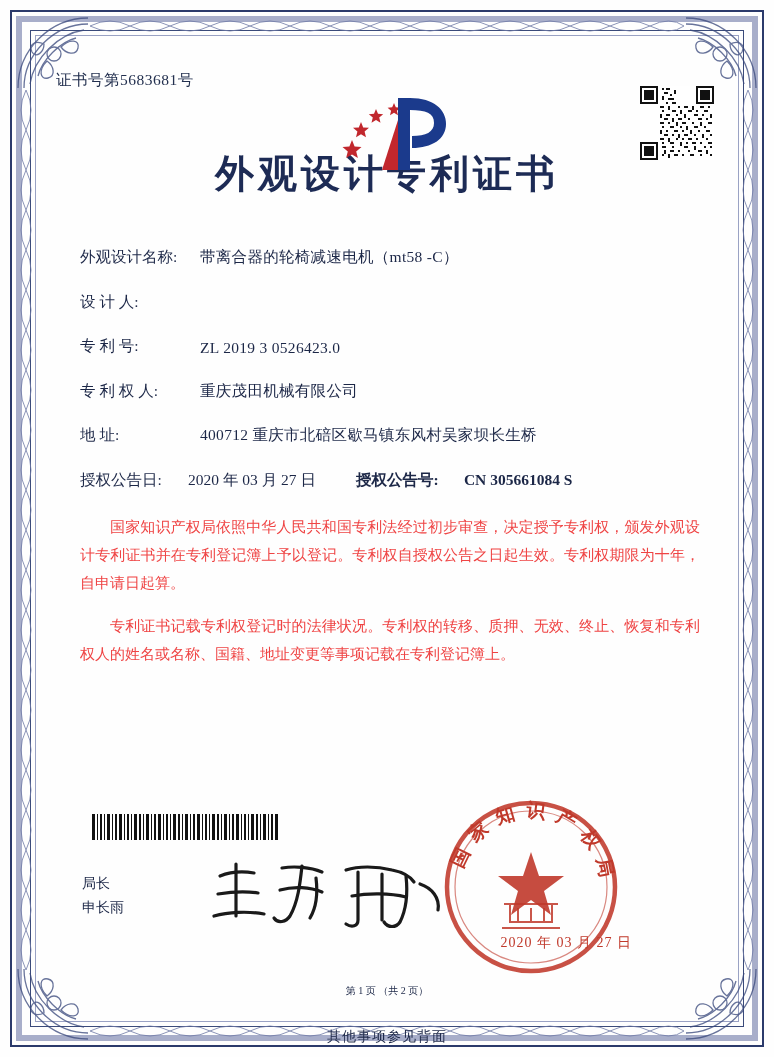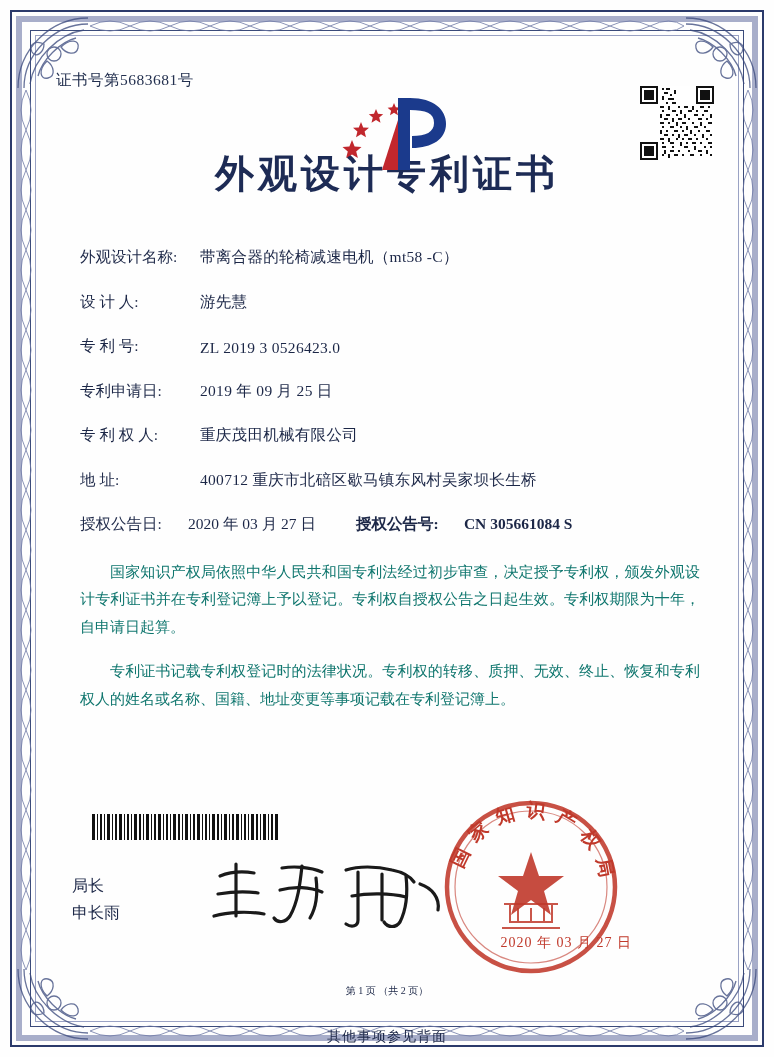--- a/index.html
+++ b/index.html
@@ -125,35 +125,35 @@
     font-weight: bold;
   }
   .col2 .field-label { width: 108px; flex: 0 0 108px; }
 
   .para {
     margin-top: 14px;
     padding-left: 24px;
     padding-right: 18px;
     font-size: 15px;
     line-height: 1.85;
-    color: #0f766e;
+    color: #ef4444;
     text-align: justify;
     text-indent: 2em;
   }
   .para.second { margin-top: 16px; }
 
   .barcode {
     position: absolute;
     left: 36px; top: 760px;
     width: 190px; height: 26px;
   }
   .sign-block {
     position: absolute;
-    left: 16px; top: 818px;
-    font-size: 16px;
+    left: 26px; top: 818px;
+    font-size: 14px;
     color: #1c2747;
     line-height: 1.7;
   }
   .signature {
     position: absolute;
     left: 150px; top: 800px;
     width: 250px;
     height: 80px;
   }
   .seal {
@@ -424,32 +424,27 @@
 
     <div class="fields">
 
       <div class="field-row">
         <div class="field-label">外观设计名称:</div>
         <div class="field-value">带离合器的轮椅减速电机（mt58 -C）</div>
       </div>
 
       <div class="field-row">
         <div class="field-label">设 计 人:</div>
-        <div class="field-value">游先慧</div>
       </div>
 
       <div class="field-row">
         <div class="field-label">专 利 号:</div>
         <div class="field-value">ZL 2019 3 0526423.0</div>
       </div>
 
-      <div class="field-row">
-        <div class="field-label">专利申请日:</div>
-        <div class="field-value">2019 年 09 月 25 日</div>
-      </div>
 
       <div class="field-row">
         <div class="field-label">专 利 权 人:</div>
         <div class="field-value">重庆茂田机械有限公司</div>
       </div>
 
       <div class="field-row">
         <div class="field-label">地       址:</div>
         <div class="field-value">400712 重庆市北碚区歇马镇东风村吴家坝长生桥</div>
       </div>

